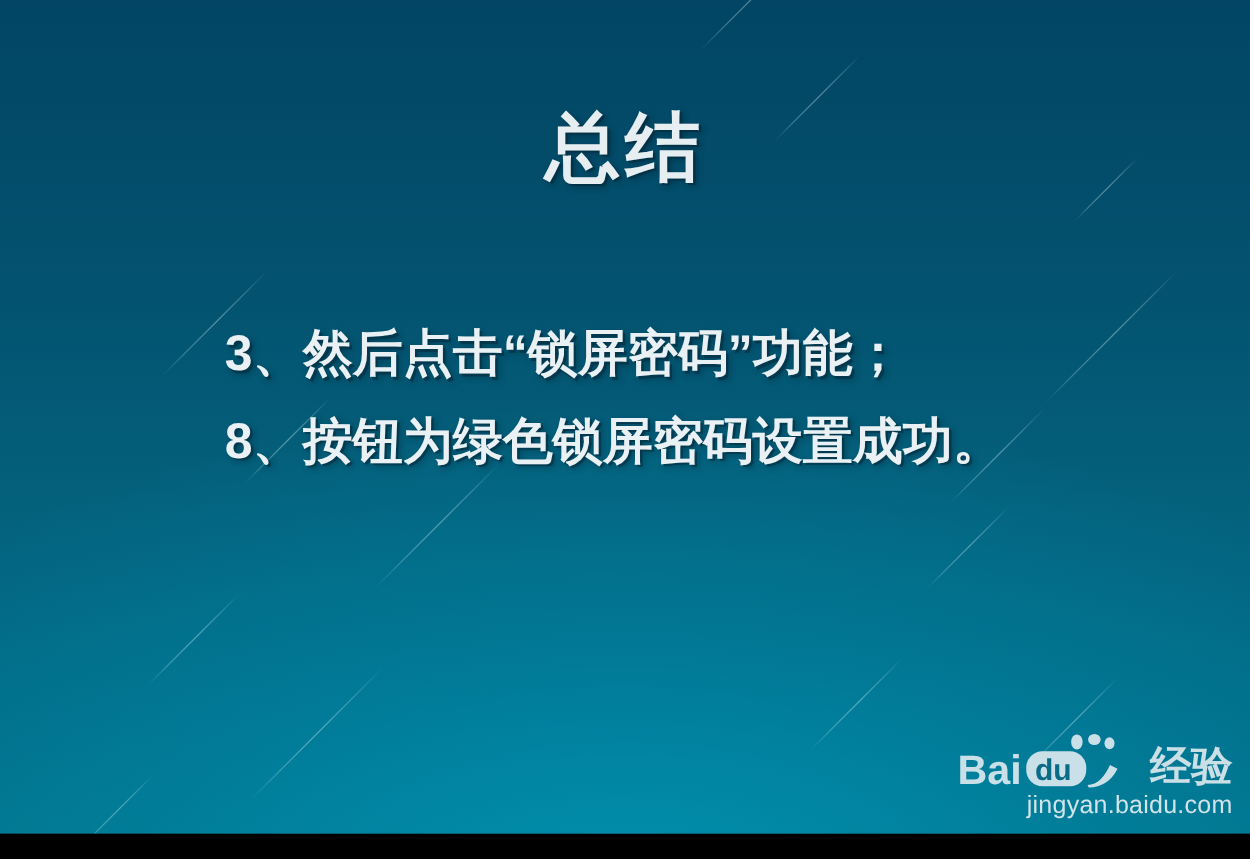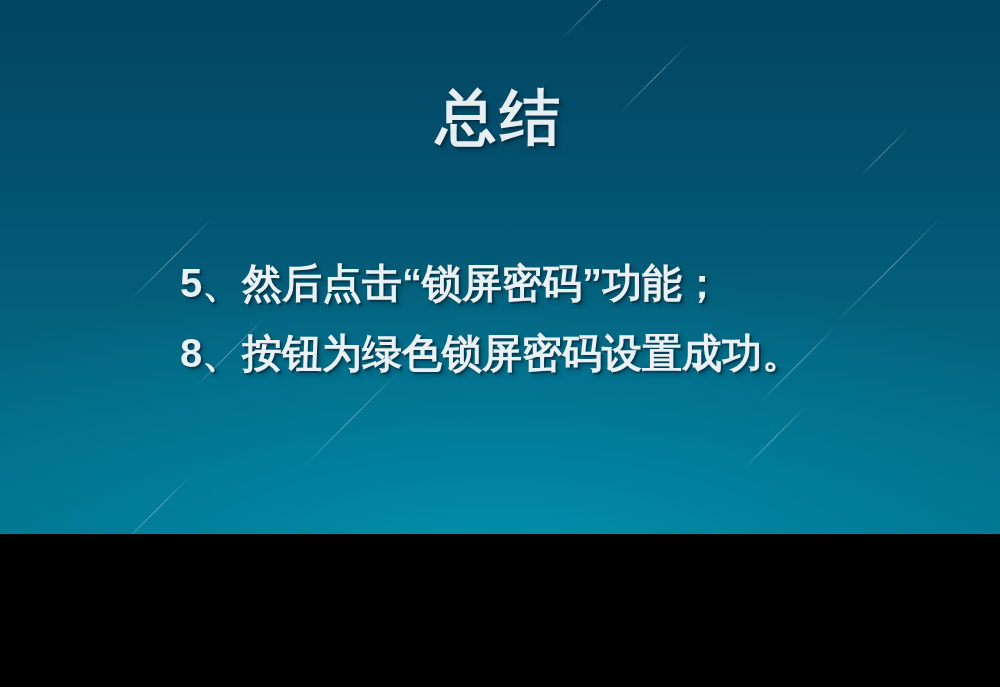--- a/index.html
+++ b/index.html
@@ -4,21 +4,21 @@
 <style>
   html, body {
     margin: 0;
     padding: 0;
     background: #000;
   }
 
   #slide {
     position: relative;
     width: 1000px;
-    height: 534px;
+    height: 667px;
     overflow: hidden;
     font-family: "Liberation Sans", "DejaVu Sans", sans-serif;
     
     background:
       radial-gradient(115% 90% at 50% 108%, rgba(0,150,180,0.85) 0%, rgba(0,140,172,0.45) 34%, rgba(0,120,150,0.0) 66%),
       linear-gradient(180deg, #024564 0%, #03526f 34%, #04627d 62%, #016c87 86%, #027189 100%);
   }
 
   
   .streaks {
@@ -139,19 +139,42 @@
       <div class="streak" style="left: 860px; top: 176px; width: 70px;"></div>
       <div class="streak" style="left: 66px; top: 676px; width: 80px;"></div>
     </div>
 
   <div class="title-wrap">
     <div class="title">总结</div>
   </div>
 
   <div class="body-wrap">
     <div class="body-list">
-      <div class="body-line">5、然后点击“锁屏密码”功能；</div>
+      <div class="body-line">3、然后点击“锁屏密码”功能；</div>
       <div class="body-line">8、按钮为绿色锁屏密码设置成功。</div>
     </div>
   </div>
 
+  <div class="watermark">
+    <div class="wm-logo-row">
+      <svg class="wm-logo-svg" width="150" height="44" viewBox="0 0 150 44">
+
+        <g fill="#dbe9ef">
+          <ellipse cx="95.5" cy="6.5" rx="4.6" ry="6.0"></ellipse>
+          <ellipse cx="109.5" cy="4.6" rx="5.0" ry="4.4"></ellipse>
+          <ellipse cx="121.6" cy="7.6" rx="4.0" ry="4.8"></ellipse>
+        </g>
+
+        <g fill="#dbe9ef" font-family="'Liberation Sans', sans-serif" font-size="33" font-weight="bold">
+          <text x="0" y="40">Bai</text>
+        </g>
+
+        <rect x="55" y="14" width="48" height="28" rx="13" ry="13" fill="#dbe9ef"></rect>
+        <text x="62" y="37" fill="#0a6a84" font-family="'Liberation Sans', sans-serif" font-size="24" font-weight="bold">du</text>
+
+        <path d="M104 41 C 112 41, 118 34, 122 25 L 128 28 C 123 38, 115 43, 105 43 Z" fill="#dbe9ef"></path>
+      </svg>
+      <span class="wm-jingyan">经验</span>
+    </div>
+    <div class="wm-url">jingyan.baidu.com</div>
+  </div>
 
 </div>
 
 </body></html>

